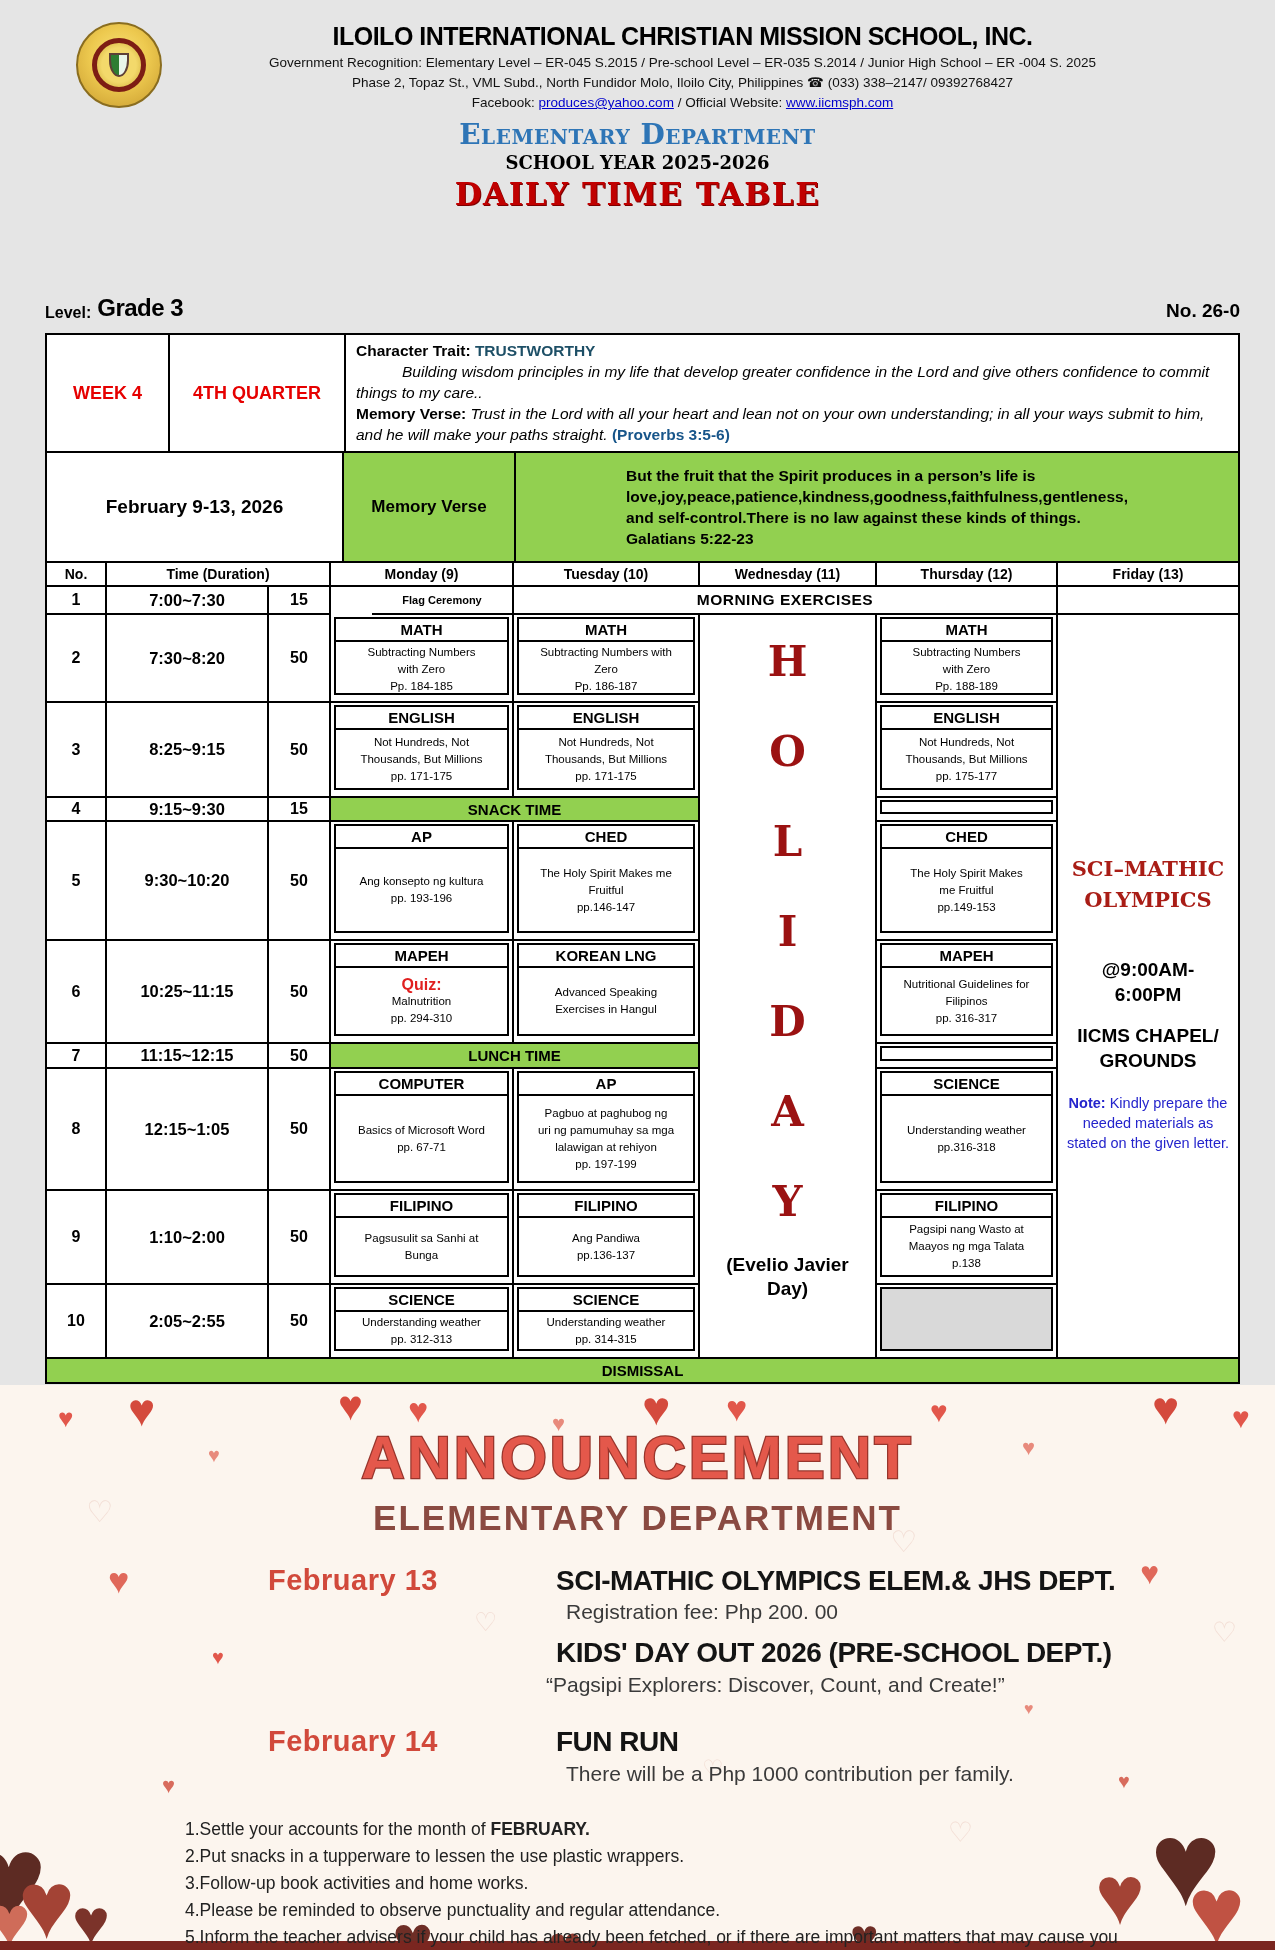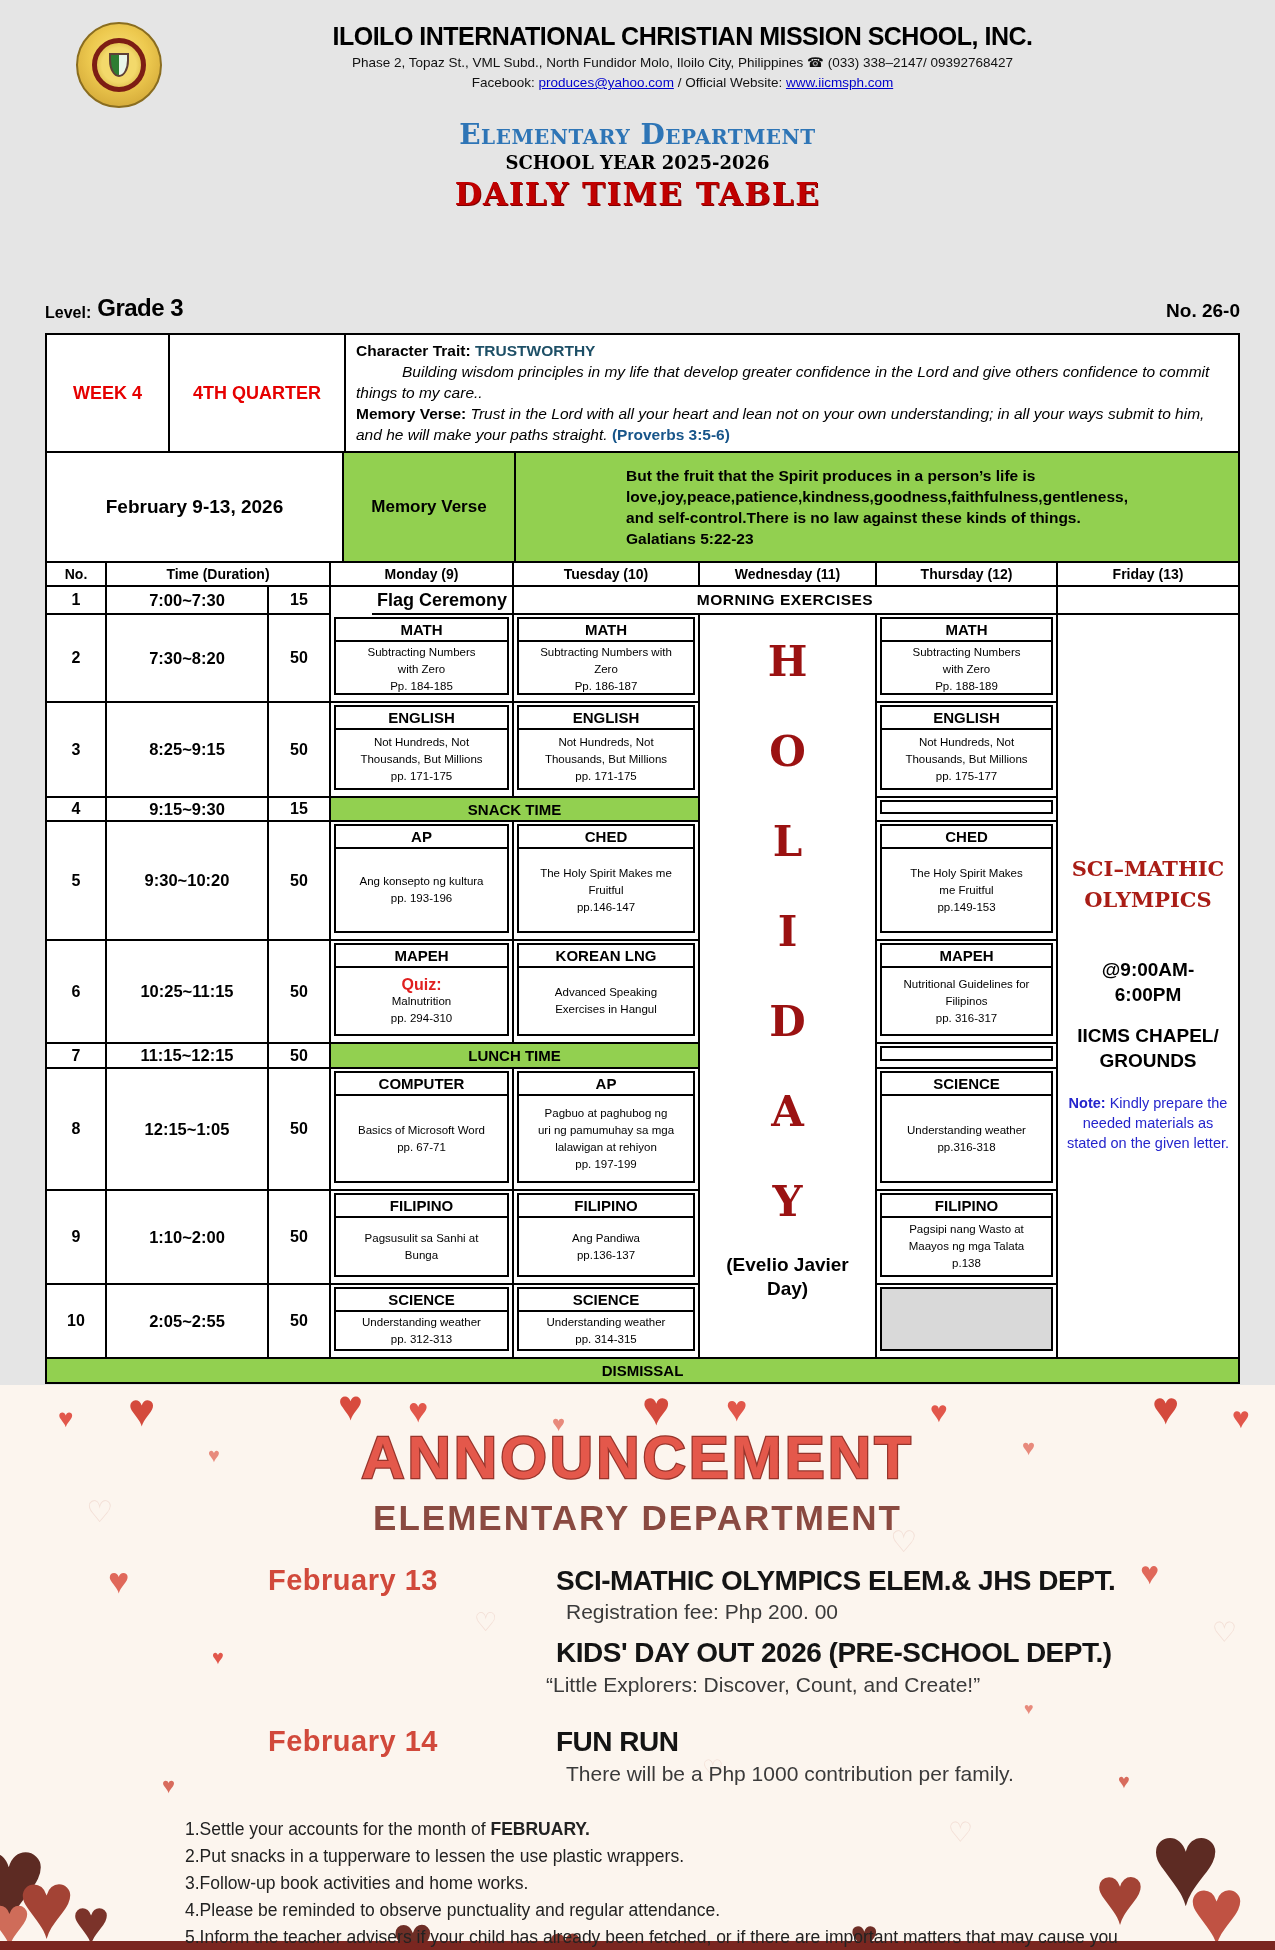--- a/index.html
+++ b/index.html
@@ -55,21 +55,21 @@
               padding:4px 8px; font-weight:bold; font-size:15.5px; line-height:21px; white-space:pre-line; }
 
   .grid { display:grid; grid-template-columns:60px 162px 62px 183px 186px 177px 181px 1fr;
           grid-template-rows:24px 28px 88px 95px 24px 119px 103px 25px 122px 94px 74px 23px; }
   .cell { border-right:2px solid #000; border-bottom:2px solid #000; display:flex; flex-direction:column;
           align-items:center; justify-content:center; text-align:center; min-width:0; min-height:0; }
   .cell.nr { border-right:none; }
   .dayhdr { font-weight:bold; font-size:14px; }
   .numcell { font-weight:bold; font-size:16px; }
   .timecell { font-weight:bold; font-size:16.5px; }
-  .flagcell { font-weight:bold; font-size:18px;margin-left:41px; }
+  .flagcell { font-weight:bold; font-size:11px;margin-left:41px; }
   .mexcell { font-weight:bold; font-size:15.5px; letter-spacing:0.5px; }
   .subcell { padding:2px 3px 6px 3px; }
   .sbox { border:2px solid #000; width:100%; height:100%; display:flex; flex-direction:column; background:#fff; }
   .stitle { border-bottom:2px solid #000; font-weight:bold; font-size:15px; padding:2px 0; }
   .sdetail { flex:1; display:flex; flex-direction:column; justify-content:center;
              font-size:11.5px; line-height:17px; white-space:pre-line; padding:2px 1px; }
   .quiz { color:#e02020; font-weight:bold; font-size:16px; }
   .greenlabel { font-weight:bold; font-size:15px; }
   .holiday-cell { justify-content:flex-start; padding-top:2px; }
   .holiday-letters { font-family:"DejaVu Serif","Liberation Serif",serif; font-weight:bold;
@@ -108,20 +108,21 @@
 
 <div class="page">
 
   <div class="logo">
     <div class="logo-inner">
       <div class="logo-shield"></div>
     </div>
   </div>
   <div class="head-text">
     <div class="school-name">ILOILO INTERNATIONAL CHRISTIAN MISSION SCHOOL, INC.</div>
+    <div class="head-line">Government Recognition: Elementary Level – ER-045 S.2015 / Pre-school Level – ER-035 S.2014 / Junior High School – ER -004 S. 2025</div>
     <div class="head-line">Phase 2, Topaz St., VML Subd., North Fundidor Molo, Iloilo City, Philippines ☎ (033) 338–2147/ 09392768427</div>
     <div class="head-line">
       <span>Facebook: </span><a class="head-link" href="#">produces@yahoo.com</a><span> / Official Website: </span><a class="head-link" href="#">www.iicmsph.com</a>
     </div>
   </div>
   <div class="dept-title">Elementary Department</div>
   <div class="sy-title">SCHOOL YEAR 2025-2026</div>
   <div class="doc-title">DAILY TIME TABLE</div>
 
   <div class="level-row">
@@ -445,21 +446,21 @@
       <div class="ann-title">ANNOUNCEMENT</div>
       <div class="ann-subtitle">ELEMENTARY DEPARTMENT</div>
 
       <div class="evt-row" style="margin-top:26px">
         <span class="evt-date">February 13</span>
         <span class="evt-title">SCI-MATHIC OLYMPICS ELEM.&amp; JHS DEPT.</span>
       </div>
       <div class="evt-detail" style="margin:3px 0 0 566px">Registration fee: Php 200. 00</div>
 
       <div class="evt-title" style="margin:13px 0 0 556px">KIDS' DAY OUT 2026 (PRE-SCHOOL DEPT.)</div>
-      <div class="evt-detail" style="margin:4px 0 0 546px">“Little Explorers: Discover, Count, and Create!”</div>
+      <div class="evt-detail" style="margin:4px 0 0 546px">“Pagsipi Explorers: Discover, Count, and Create!”</div>
 
       <div class="evt-row" style="margin-top:28px">
         <span class="evt-date">February 14</span>
         <span class="evt-title">FUN RUN</span>
       </div>
       <div class="evt-detail" style="margin:4px 0 0 566px">There will be a  Php 1000 contribution per family.</div>
 
       <div class="reminders">
         <div class="rem"><span>1.</span><span>Settle your accounts for the month of </span><b>FEBRUARY.</b></div>
         <div class="rem"><span>2.</span><span>Put snacks in a tupperware to lessen the use plastic wrappers.</span></div>

